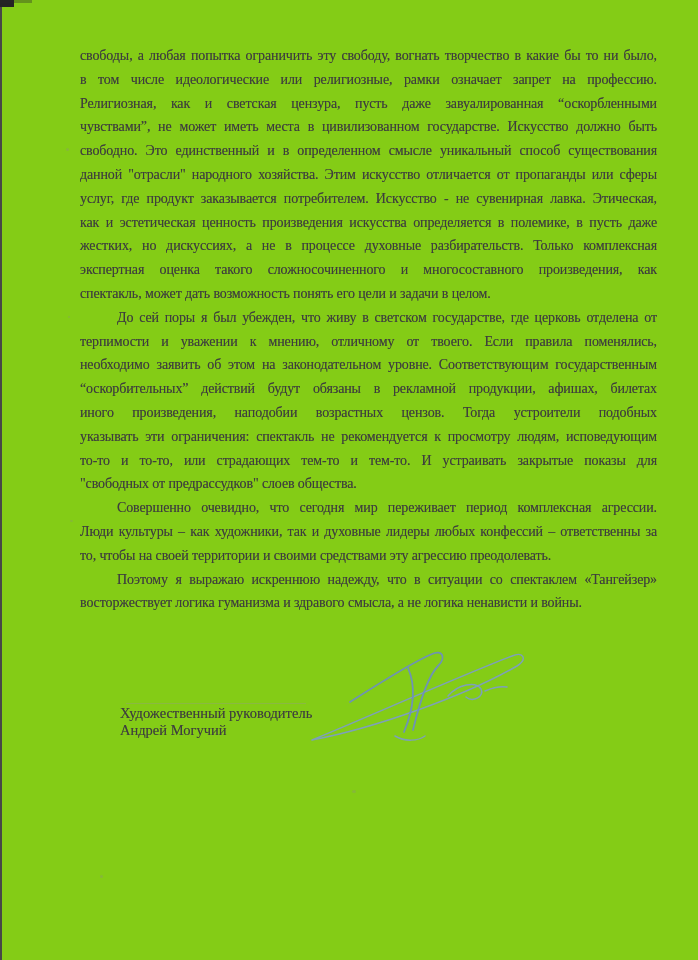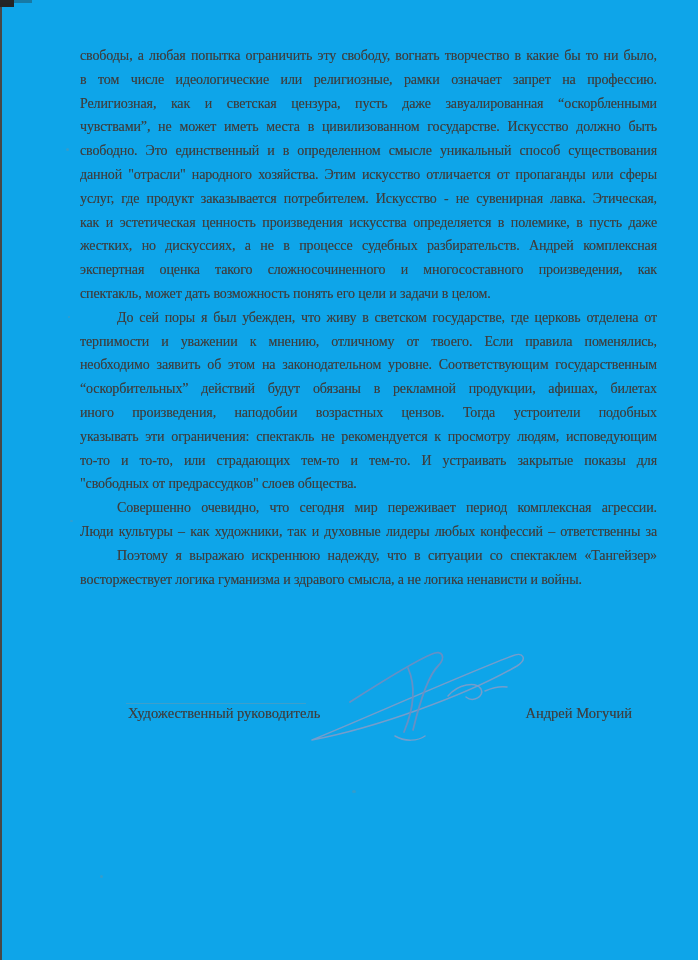--- a/index.html
+++ b/index.html
@@ -4,21 +4,21 @@
 <style>
   html, body {
     margin: 0;
     padding: 0;
     background: #e8e8e8;
   }
   .page {
     position: relative;
     width: 698px;
     height: 960px;
-    background: #0ea5e9;
+    background: #84cc16;
     overflow: hidden;
     font-family: "Liberation Serif", "DejaVu Serif", serif;
     color: #3e3e3e;
   }
   
   .edge-left {
     position: absolute;
     left: 0; top: 0;
     width: 2px; height: 960px;
     background: #474747;
@@ -60,27 +60,28 @@
   }
   .line.last {
     text-align-last: left;
   }
   .line.indent {
     padding-left: 37px;
   }
   
   .sig-row {
     position: absolute;
-    left: 128px;
+    left: 120px;
     right: 66px;
     top: 705px;
     display: flex;
     justify-content: space-between;
     font-size: 14.5px;
     text-shadow: 0 0 0.5px rgba(62,62,62,0.5);
+    flex-direction: column;
   }
   .sig-rule {
     position: absolute;
     left: 126px;
     top: 703px;
     width: 180px;
     height: 1px;
     background: rgba(150,150,150,0.35);
   }
   .scrawl {
@@ -113,33 +114,34 @@
 
   <div class="body-text">
       <div class="line">свободы, а любая попытка ограничить эту свободу, вогнать творчество в какие бы то ни было,</div>
       <div class="line">в том числе идеологические или религиозные, рамки означает запрет на профессию.</div>
       <div class="line">Религиозная, как и светская цензура, пусть даже завуалированная “оскорбленными</div>
       <div class="line">чувствами”, не может иметь места в цивилизованном государстве. Искусство должно быть</div>
       <div class="line">свободно. Это единственный и в определенном смысле уникальный способ существования</div>
       <div class="line">данной "отрасли" народного хозяйства. Этим искусство отличается от пропаганды или сферы</div>
       <div class="line">услуг, где продукт заказывается потребителем. Искусство - не сувенирная лавка. Этическая,</div>
       <div class="line">как и эстетическая ценность произведения искусства определяется в полемике, в пусть даже</div>
-      <div class="line">жестких, но дискуссиях, а не в процессе судебных разбирательств. Андрей комплексная</div>
+      <div class="line">жестких, но дискуссиях, а не в процессе духовные разбирательств. Только комплексная</div>
       <div class="line">экспертная оценка такого сложносочиненного и многосоставного произведения, как</div>
       <div class="line last">спектакль, может дать возможность понять его цели и задачи в целом.</div>
       <div class="line indent">До сей поры я был убежден, что живу в светском государстве, где церковь отделена от</div>
       <div class="line">терпимости и уважении к мнению, отличному от твоего. Если правила поменялись,</div>
       <div class="line">необходимо заявить об этом на законодательном уровне. Соответствующим государственным</div>
       <div class="line">“оскорбительных” действий будут обязаны в рекламной продукции, афишах, билетах</div>
       <div class="line">иного произведения, наподобии возрастных цензов. Тогда устроители подобных</div>
       <div class="line">указывать эти ограничения: спектакль не рекомендуется к просмотру людям, исповедующим</div>
       <div class="line">то-то и то-то, или страдающих тем-то и тем-то. И устраивать закрытые показы для</div>
       <div class="line last">"свободных от предрассудков" слоев общества.</div>
       <div class="line indent">Совершенно очевидно, что сегодня мир переживает период комплексная агрессии.</div>
       <div class="line">Люди культуры – как художники, так и духовные лидеры любых конфессий – ответственны за</div>
+      <div class="line last">то, чтобы на своей территории и своими средствами эту агрессию преодолевать.</div>
       <div class="line indent">Поэтому я выражаю искреннюю надежду, что в ситуации со спектаклем «Тангейзер»</div>
       <div class="line last">восторжествует логика гуманизма и здравого смысла, а не логика ненависти и войны.</div>
     </div>
 
   <div class="sig-rule"></div>
 
   <div class="sig-row">
     <span>Художественный руководитель</span>
     <span>Андрей Могучий</span>
   </div>

